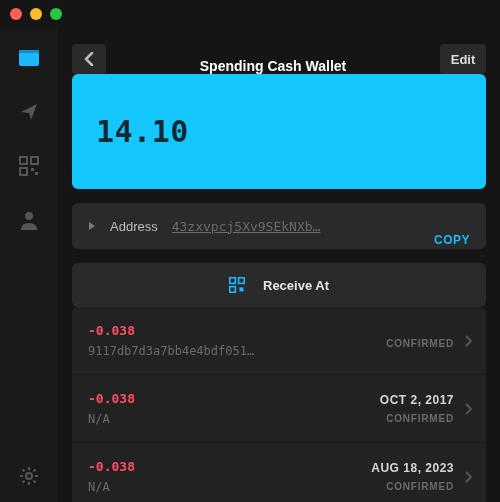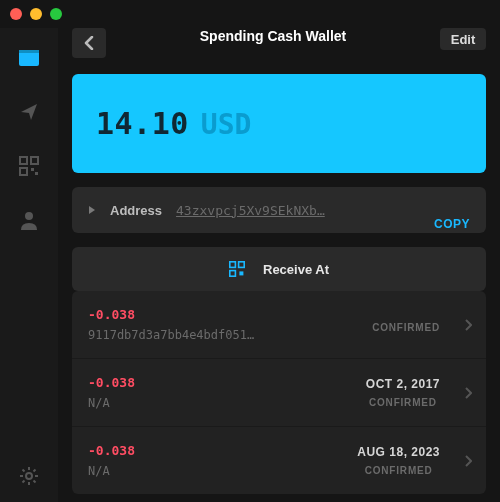--- a/index.html
+++ b/index.html
@@ -32,83 +32,83 @@
     width: 24px; height: 24px;
     display: flex; align-items: center; justify-content: center;
     color: #555;
   }
   .sidebar .nav-icon.active { color: #19b8ff; }
   .sidebar .spacer { flex: 1; }
   .sidebar .gear { margin-bottom: 14px; }
   .main { flex: 1; display: flex; flex-direction: column; min-width: 0; }
   .header {
     height: 46px;
-    display: flex; align-items: flex-start;
+    display: flex; align-items: flex-end;
     padding: 0 14px;
     gap: 10px;
   }
   .back-btn {
     width: 34px; height: 30px;
     background: #2a2a2a; border-radius: 4px;
     display: flex; align-items: center; justify-content: center;
     color: #bbb;
   }
   .title { flex: 1; text-align: center; font-size: 14px; font-weight: 600; color: #fff; }
   .edit-btn {
-    width: 46px; height: 22px;
+    width: 46px; height: 30px;
     background: #2a2a2a; border-radius: 4px;
     display: flex; align-items: center; justify-content: center;
     font-size: 13px; font-weight: 600; color: #ddd;
   }
   .content { padding: 0 14px 0 14px; flex: 1; overflow: hidden; }
   .balance {
     background: #15c7ff;
     border-radius: 6px;
-    padding: 32px 24px;
+    padding: 40px 24px;
     display: flex; align-items: baseline;
     font-family: "SF Mono", Menlo, Consolas, monospace;
     margin-bottom: 14px;
   }
   .balance .amount { font-size: 30px; font-weight: 600; color: #102833; letter-spacing: 0.5px; }
   .balance .currency { font-size: 28px; font-weight: 600; color: #0a9ccf; margin-left: 12px; }
   .address-row {
     background: #2a2a2a; border-radius: 6px;
     height: 46px;
     display: flex; align-items: center;
     padding: 0 16px;
     gap: 14px;
     margin-bottom: 14px;
   }
-  .address-row .addr-label { color: #bdbdbd; font-weight: 700; font-size: 13px; }
+  .address-row .addr-label { color: #bdbdbd; font-weight: 400; font-size: 13px; }
   .address-row .addr-value {
     flex: 1; color: #6b6b6b; font-family: "SF Mono", Menlo, Consolas, monospace;
     font-size: 13px; white-space: nowrap; overflow: hidden; text-overflow: ellipsis; text-decoration: underline;
   }
   .address-row .copy { color: #19b8ff; font-weight: 700; font-size: 12px; letter-spacing: 0.5px; margin-top: 27px; }
   .address-row .disclose { color: #7a7a7a; }
   .btn-row { display: flex; gap: 12px; }
   .action-btn {
     flex: 1; height: 44px; background: #2a2a2a; border-radius: 6px;
     display: flex; align-items: center; justify-content: center; gap: 18px;
     color: #e6e6e6; font-weight: 700; font-size: 13px;
   }
   .action-btn .ic { color: #19b8ff; display: flex; }
   .tx-list { background: #222; border-radius: 6px; }
   .tx {
     padding: 16px 14px 16px 16px;
-    display: flex; align-items: center; gap: 24px;
+    display: flex; align-items: center; gap: 10px;
     border-bottom: 1px solid #1a1a1a;
   }
   .tx:last-child { border-bottom: none; }
   .tx .col-left { flex: 1; min-width: 0; }
   .tx .amount-neg { color: #ff4d63; font-family: "SF Mono", Menlo, Consolas, monospace; font-size: 13px; font-weight: 600; }
   .tx .hash { color: #6b6b6b; font-family: "SF Mono", Menlo, Consolas, monospace; font-size: 12px; margin-top: 6px; white-space: nowrap; overflow: hidden; text-overflow: ellipsis; }
   .tx .col-right { text-align: right; }
   .tx .date { color: #d6d6d6; font-size: 12px; font-weight: 700; letter-spacing: 0.5px; }
-  .tx .status { color: #6b6b6b; font-size: 10px; font-weight: 700; letter-spacing: 0.8px; margin-top: 6px; text-align: center; }
+  .tx .status { color: #6b6b6b; font-size: 10px; font-weight: 700; letter-spacing: 0.8px; margin-top: 6px; }
   .tx .chev { color: #555; }
   svg { display: block; }
 </style>
 </head>
 <body>
 
 <div class="titlebar">
   <div class="traffic tl-red"></div>
   <div class="traffic tl-yellow"></div>
   <div class="traffic tl-green"></div>
@@ -167,21 +167,20 @@
             <path d="M8 1 L2 7 L8 13" fill="none" stroke="currentColor" stroke-width="2.5" stroke-linecap="round" stroke-linejoin="round"></path>
           </svg>
       </div>
       <div class="title">Spending Cash Wallet</div>
       <div class="edit-btn">Edit</div>
     </div>
 
     <div class="content">
       <div class="balance">
         <span class="amount">14.10</span>
-        <span class="currency">USD</span>
       </div>
 
       <div class="address-row">
         <span class="disclose">
           <svg width="8" height="10" viewBox="0 0 8 10">
               <path d="M1 1 L7 5 L1 9 Z" fill="currentColor"></path>
             </svg>
         </span>
         <span class="addr-label">Address</span>
         <span class="addr-value">43zxvpcj5Xv9SEkNXb…</span>

